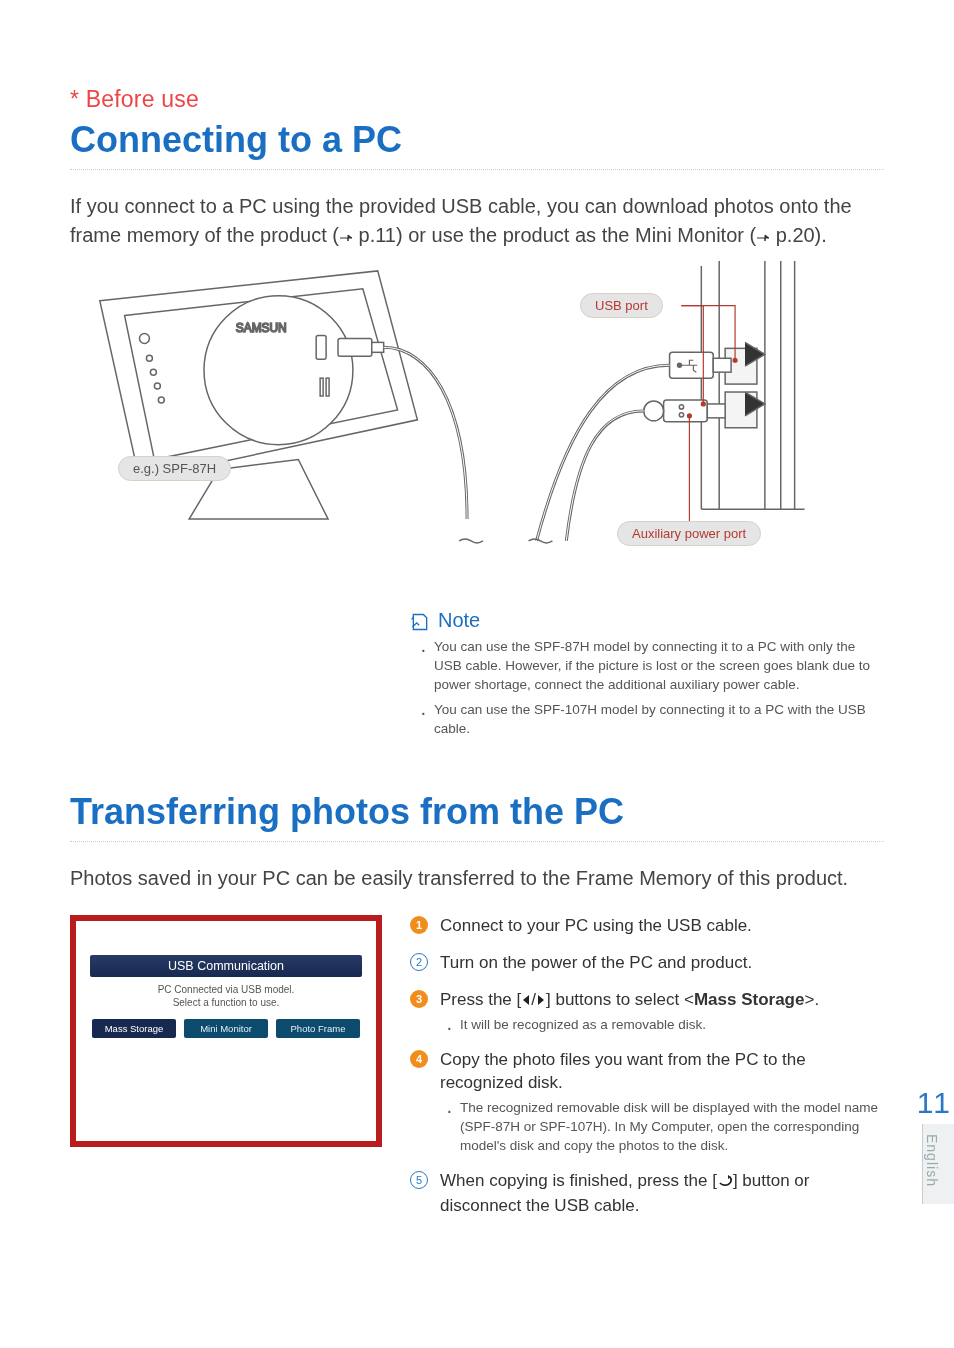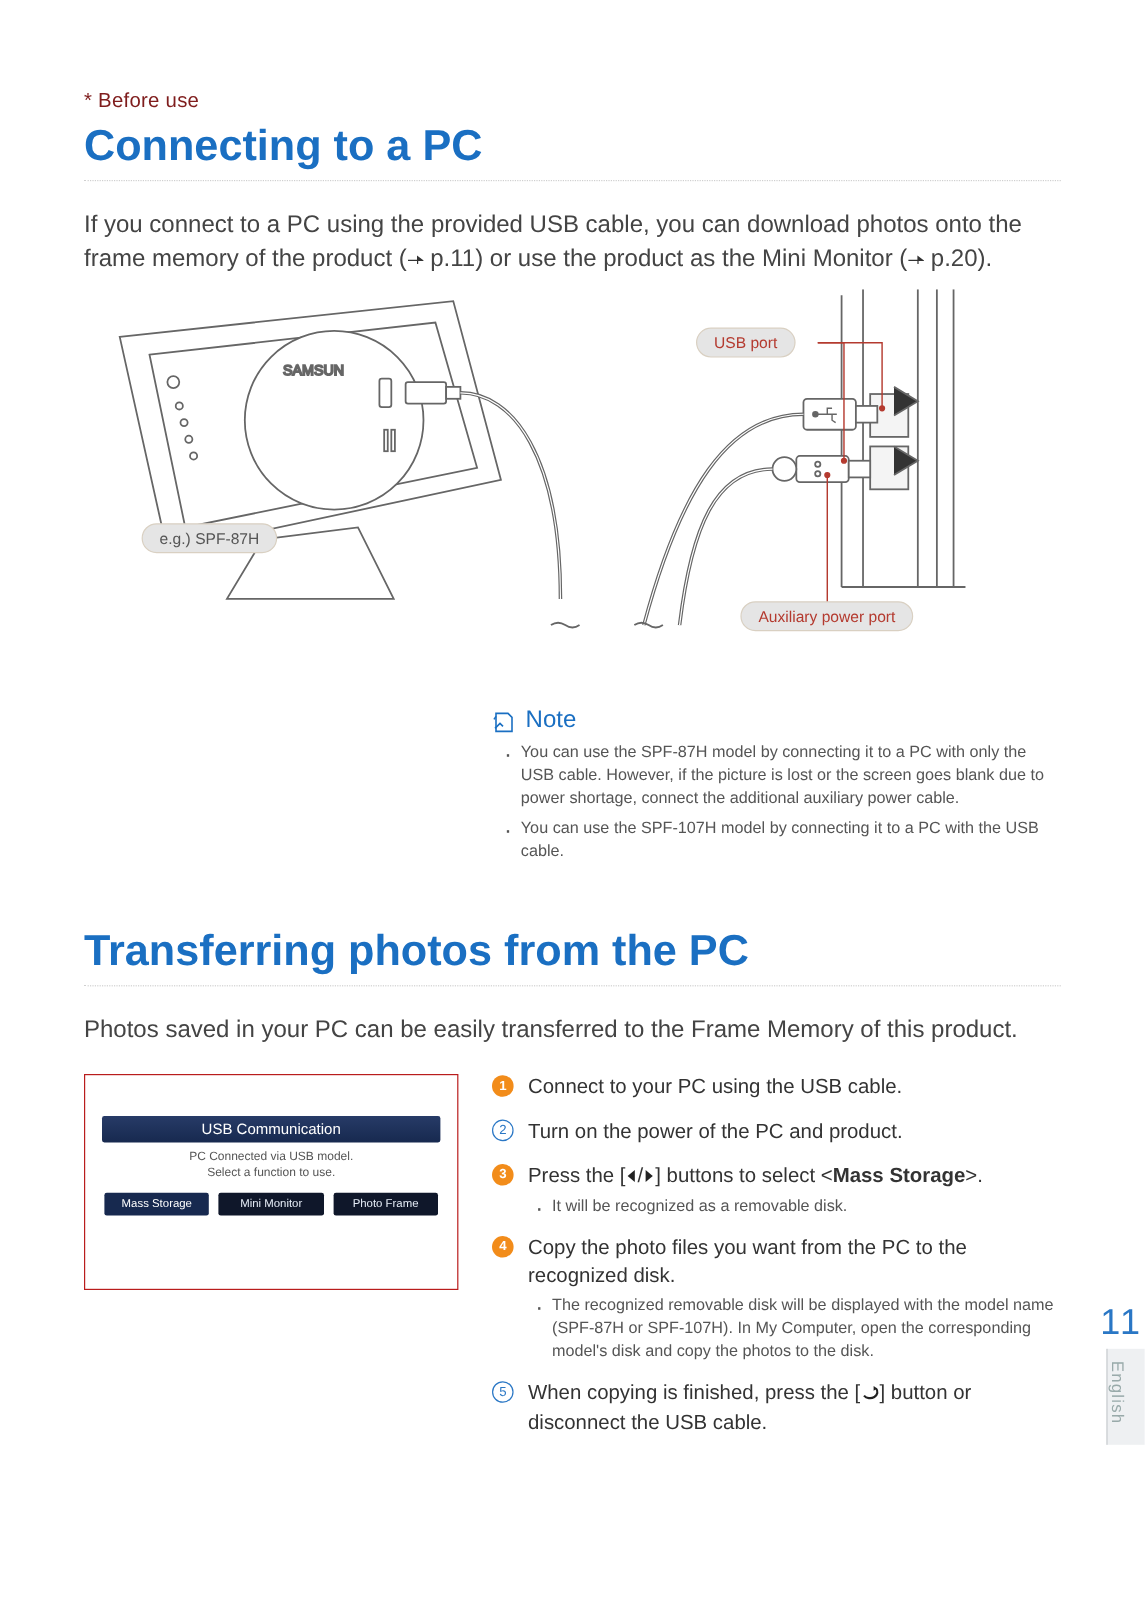--- a/index.html
+++ b/index.html
@@ -1,19 +1,19 @@
 <!DOCTYPE html>
 <html><head>
 <meta charset="utf-8">
 <style>
   * { box-sizing: border-box; margin: 0; padding: 0; }
   html, body { width: 954px; background: #fff; font-family: "Segoe UI", Arial, sans-serif; color: #333; }
   .page { width: 954px; min-height: 1348px; padding: 74px 70px 40px 70px; position: relative; }
 
-  .pretitle { color: #7f1d1d; font-size: 17px; letter-spacing: .2px; margin-bottom: 6px; }
+  .pretitle { color: #ef4444; font-size: 23px; letter-spacing: .2px; margin-bottom: 6px; margin-top: 12px; }
   .h1 { color: #1a6fc2; font-size: 36px; font-weight: 700; margin-bottom: 8px; }
   .dots { border: none; border-top: 1.5px dotted #cfcfcf; margin-bottom: 22px; height: 0; }
 
   .body { font-size: 20px; line-height: 1.45; color: #444; }
   .arrow-inline { display: inline-block; vertical-align: middle; }
 
   
   .diagram { position: relative; width: 100%; height: 340px; margin-top: 10px; }
   .diagram svg { position: absolute; inset: 0; }
   .label-box { position: absolute; background: #e5e5e5; border: 1px solid #d9d0c2; border-radius: 14px; font-size: 13px; color: #b43a2f; padding: 4px 14px; white-space: nowrap; }
@@ -29,27 +29,27 @@
   .note ul { list-style: none; padding-left: 14px; }
   .note li { position: relative; font-size: 13.5px; color: #555; line-height: 1.4; margin-bottom: 6px; padding-left: 10px; }
   .note li::before { content: "·"; position: absolute; left: -4px; top: -3px; font-size: 20px; color: #555; }
 
   
   .gap { height: 46px; }
 
   
   .transfer { display: flex; gap: 28px; margin-top: 8px; }
   .screenshot-ui { width: 312px; }
-  .su-frame { width: 312px; height: 180px; border: 1px solid #b91c1c; background: #fff; padding: 34px 10px 10px 10px; position: relative; }
+  .su-frame { width: 312px; height: 232px; border: 6px solid #b91c1c; background: #fff; padding: 34px 10px 10px 10px; position: relative; }
   .su-bar { margin: 0 4px; background: linear-gradient(#273b67, #17294f); color: #fff; text-align: center; font-size: 12.5px; height: 22px; line-height: 22px; border-radius: 2px; }
   .su-msg { text-align: center; font-size: 10px; color: #555; margin-top: 6px; line-height: 1.3; }
   .su-btns { display: flex; gap: 8px; margin-top: 10px; padding: 0 6px; }
   .su-btn { flex: 1; font-size: 9.5px; text-align: center; padding: 4px 0; border-radius: 2px; }
   .su-btn.active { background: #17294f; color: #fff; }
-  .su-btn.inactive { background: #0f172a; color: #e6edf7; }
+  .su-btn.inactive { background: #0c4a6e; color: #e6edf7; }
 
   .steps { flex: 1; }
   .step { display: flex; gap: 12px; margin-bottom: 14px; }
   .step-num { flex-shrink: 0; width: 18px; height: 18px; border-radius: 50%; background: #f28c1a; color: #fff; font-size: 11px; display: flex; align-items: center; justify-content: center; margin-top: 1px; font-weight: 600; }
   .step-num.blue { background: #fff; color: #2a77c5; border: 1.5px solid #2a77c5; font-weight: 400; }
   .step-title { font-size: 17px; color: #333; line-height: 1.35; }
   .step-title strong { font-weight: 700; }
   .step-sub { margin-top: 4px; margin-left: 20px; font-size: 13.5px; color: #555; line-height: 1.4; position: relative; }
   .step-sub::before { content: "·"; position: absolute; left: -14px; top: -3px; font-size: 20px; color: #555; }
   .tri { display: inline-block; vertical-align: -1px; }

